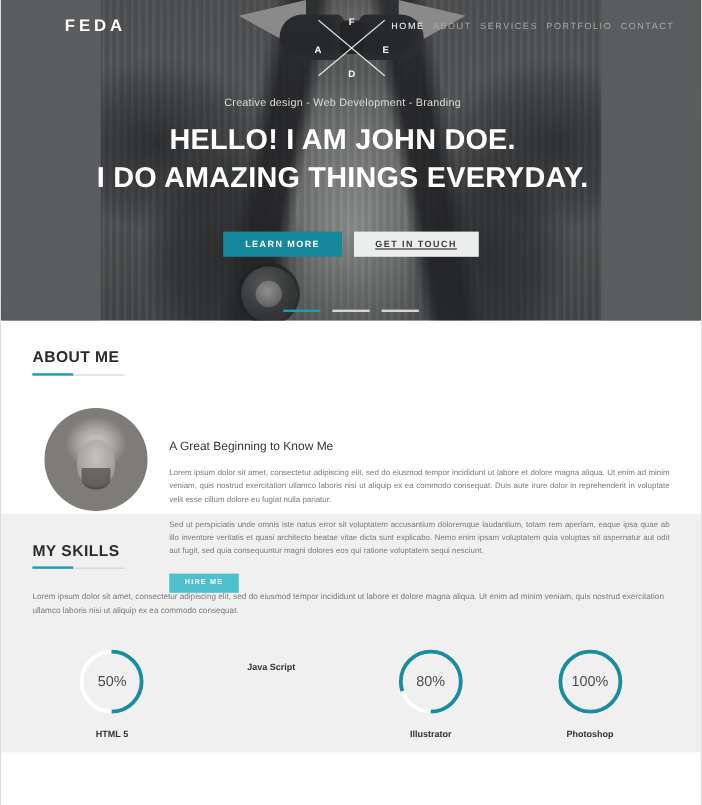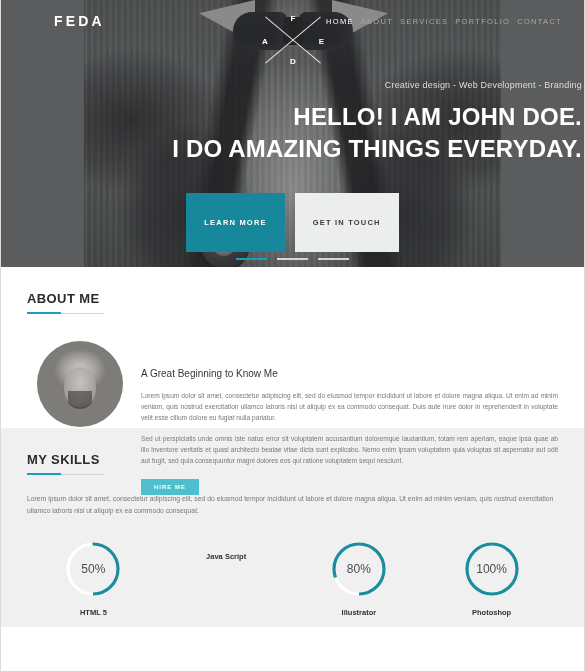--- a/index.html
+++ b/index.html
@@ -88,30 +88,30 @@
   .monogram .bar { position:absolute; left:50%; top:50%; width:72px; height:1px; background:rgba(255,255,255,0.85); }
   .monogram .bar.a { transform: translate(-50%,-50%) rotate(40deg); }
   .monogram .bar.b { transform: translate(-50%,-50%) rotate(-40deg); }
   .monogram span { position:absolute; color:#fff; font-size:8px; font-weight:bold; }
   .monogram .mF { left:50%; top:2px; transform:translateX(-50%); }
   .monogram .mA { left:3px; top:25px; }
   .monogram .mE { right:3px; top:25px; }
   .monogram .mD { left:50%; bottom:2px; transform:translateX(-50%); }
 
   
-  .hero-content { position:absolute; left:0; right:2px; top:80px; text-align:right; z-index:15; }
+  .hero-content { position:absolute; left:0; right:14px; top:80px; text-align:center; z-index:15; }
   .hero-sub { color:#dcdcdc; font-size:9px; letter-spacing:0.2px; margin-bottom:11px; }
   .hero-title { color:#ffffff; font-weight:bold; font-size:24px; letter-spacing:0.2px; line-height:32px; }
   .hero-btns { position:absolute; left:0; right:0; top:193px; display:flex; justify-content:center; gap:10px; z-index:15; }
   .btn {
-    font-size:7.5px; letter-spacing:1.2px; font-weight:bold; padding:25px 18px;
+    font-size:7.5px; letter-spacing:1.2px; font-weight:bold; padding:6px 18px;
     border:none; cursor:pointer;
   }
   .btn-primary { background:#17879b; color:#ffffff; }
-  .btn-light { background:#eceded; color:#3a3a3a; }
+  .btn-light { background:#eceded; color:#3a3a3a;text-decoration:underline; }
   .hero-dots { position:absolute; left:0; right:0; top:258px; display:flex; justify-content:center; gap:10px; z-index:15; }
   .dash { width:31px; height:2px; background:#d6d6d6; cursor:pointer; }
   .dash.active { background:#18a0b8; }
 
   
   .section { padding: 22px 26px 0 26px; }
   .sec-title {
     font-size:13px; font-weight:bold; color:#2b2b2b; letter-spacing:0.4px;
     padding-bottom:7px; border-bottom:1px solid #d5d5d5; display:inline-block;
     position:relative; padding-right:4px;

